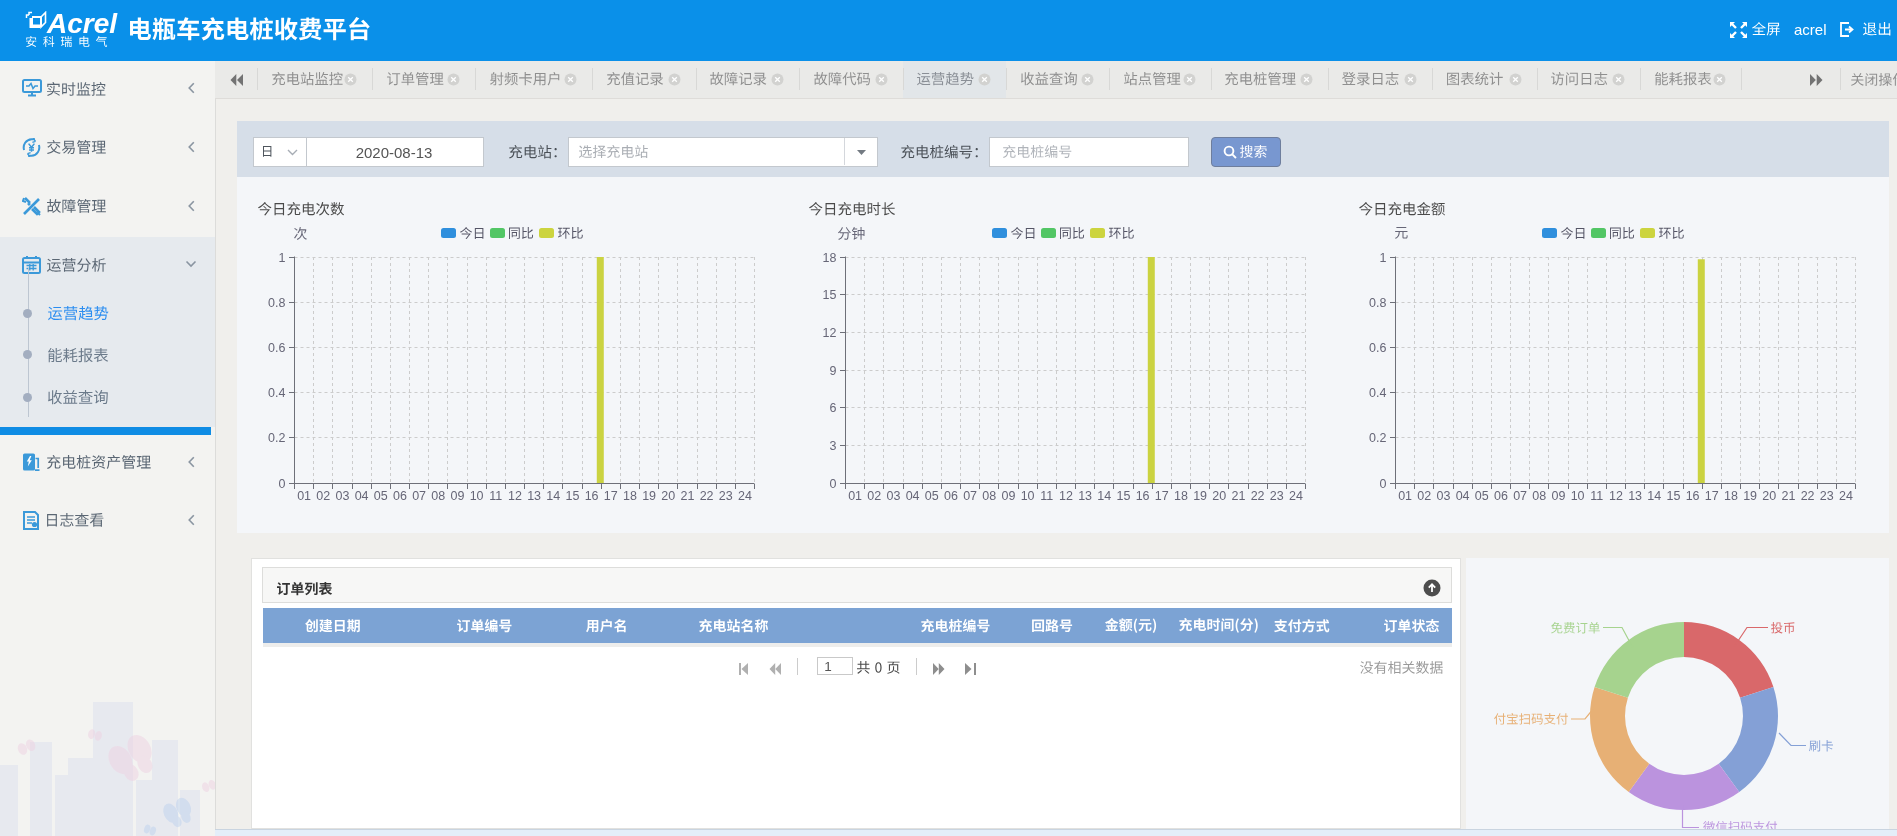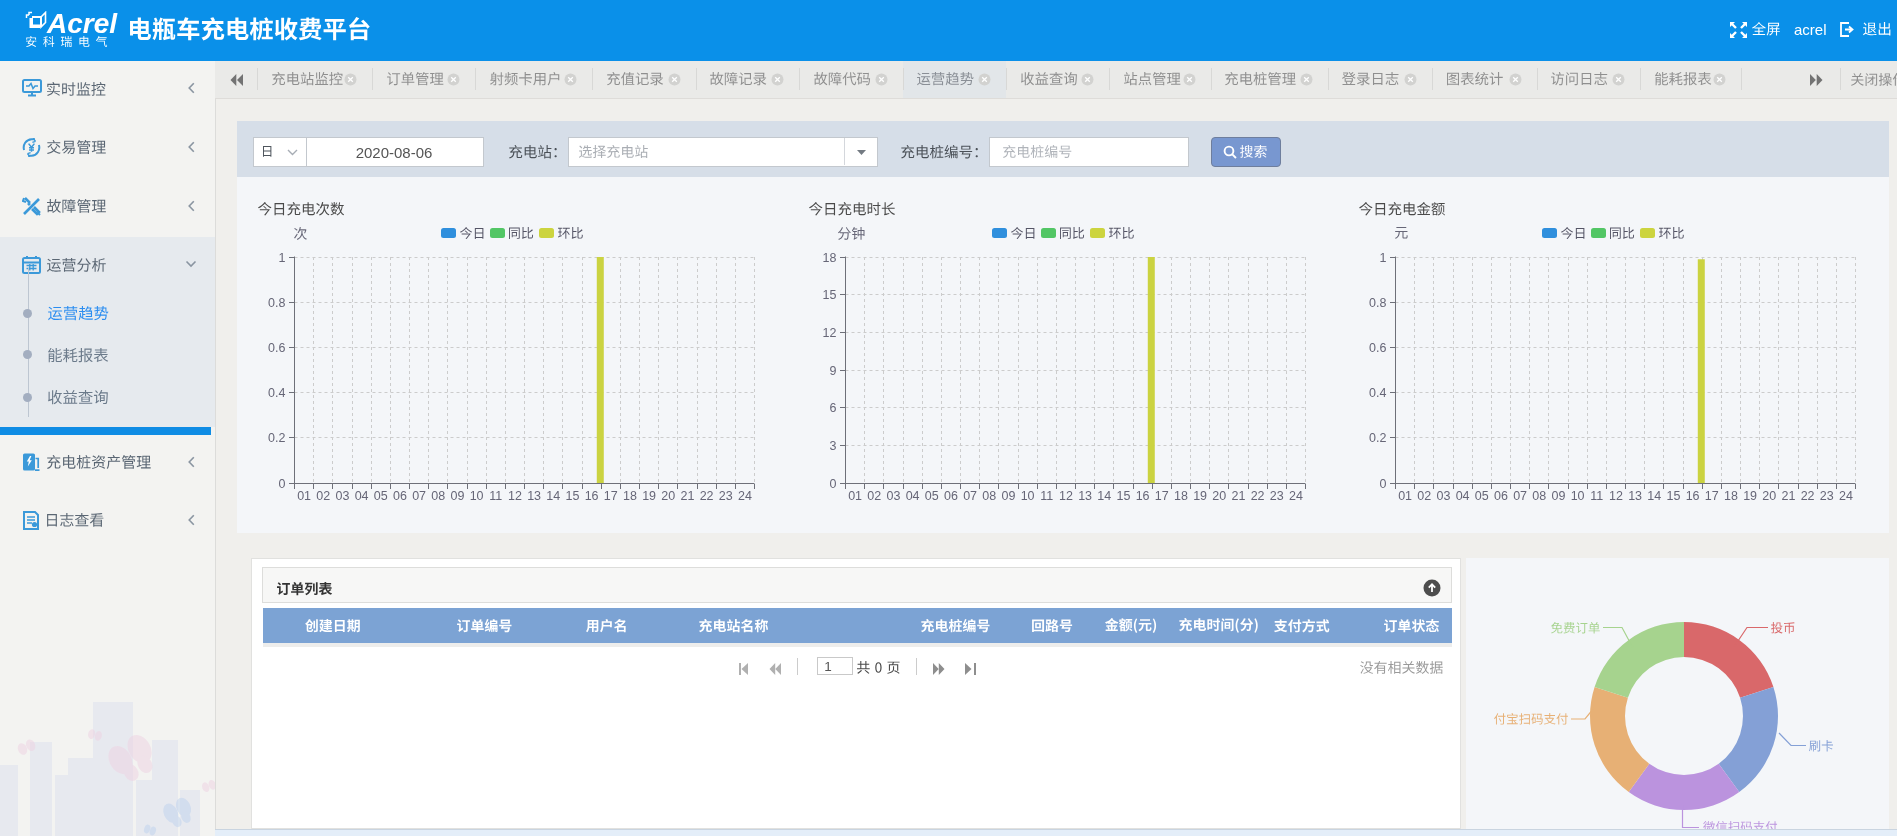--- a/index.html
+++ b/index.html
@@ -648,21 +648,21 @@
       <svg width="8.4" height="10.8" viewBox="2.25 -9.88 8.40 10.76" style="display:block;overflow:visible">
         <g fill="#4f565e">
           <use href="#gR65e5" transform="translate(0 0) scale(0.0128)"></use>
         </g>
       </svg>
     </div>
     <svg class="a" style="left:287px;top:148.5px" width="11" height="7" viewBox="0 0 11 7">
       <path d="M1 1 L5.5 5.5 L10 1" stroke="#a7adb5" stroke-width="1.4" fill="none"></path>
     </svg>
     <div style="position:absolute;height:30px;top:136.5px;background:#fff;border:1px solid #c3c8ce;box-sizing:border-box;left:306px;width:178px"></div>
-    <div class="a" style="left:394px;top:151.5px;transform:translate(-50%,-50%);font:15px 'Liberation Sans',sans-serif;color:#555">2020-08-06</div>
+    <div class="a" style="left:394px;top:151.5px;transform:translate(-50%,-50%);font:15px 'Liberation Sans',sans-serif;color:#555">2020-08-13</div>
     <div class="a" style="left:509.0px;top:144.7px">
       <svg width="47.8" height="13.5" viewBox="0.80 -12.32 47.76 13.52" style="display:block;overflow:visible">
         <g fill="#4a5057">
           <use href="#gR5145" transform="translate(0 0) scale(0.0146)"></use>
           <use href="#gR7535" transform="translate(14.6 0) scale(0.0146)"></use>
           <use href="#gR7ad9" transform="translate(29.2 0) scale(0.0146)"></use>
           <use href="#gRff1a" transform="translate(43.8 0) scale(0.0146)"></use>
         </g>
       </svg>
     </div>

